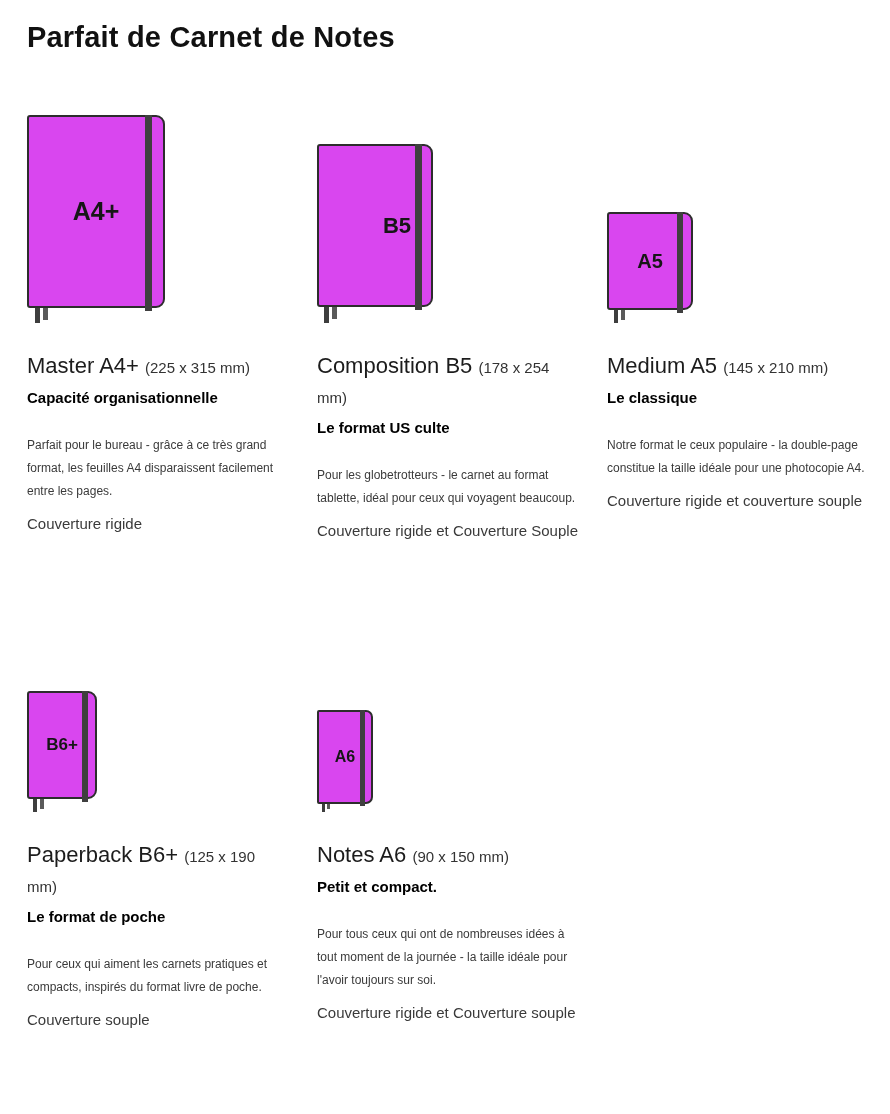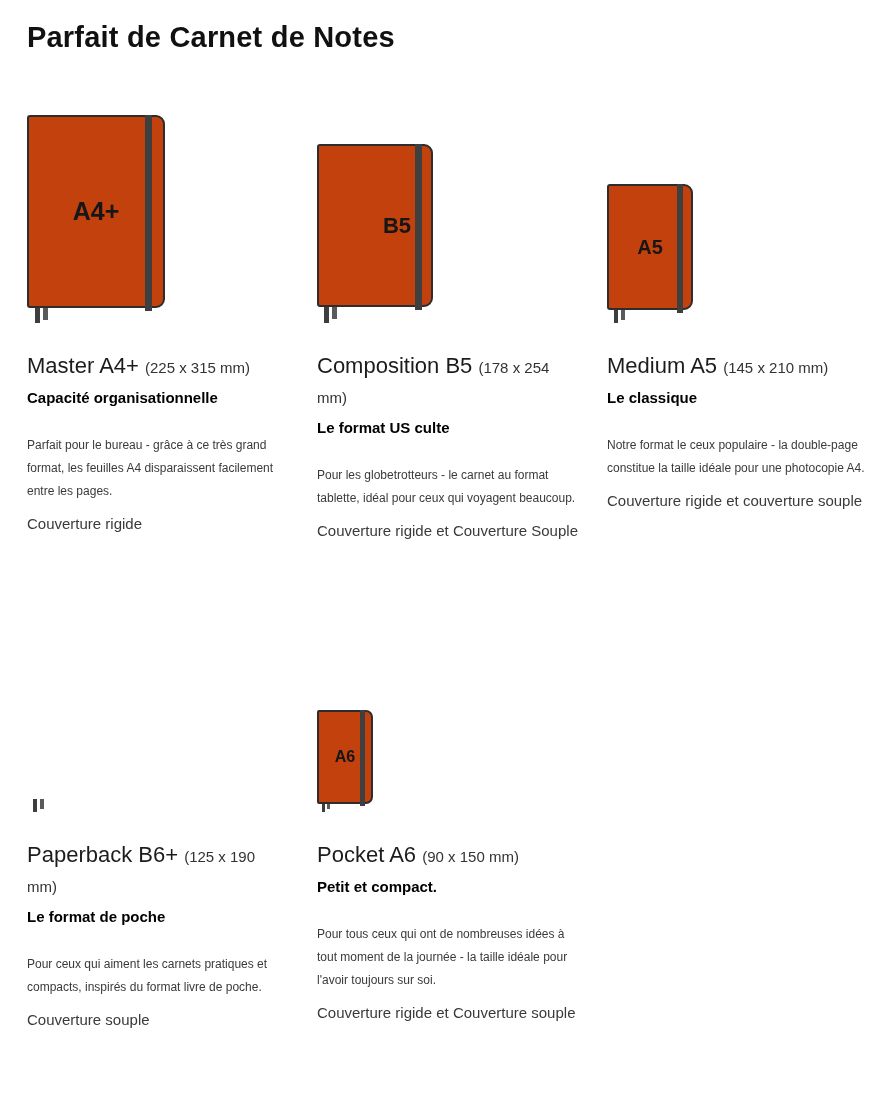--- a/index.html
+++ b/index.html
@@ -32,21 +32,21 @@
     display: flex;
     align-items: flex-end;
     margin-bottom: 29px;
   }
   .row1 .fig { height: 223px; }
   .row2 .fig { height: 145px; }
 
   
   .nb {
     position: relative;
-    background: #c2410c;
+    background: #d946ef;
     border: 2px solid #2d2d2d;
     border-radius: 3px 9px 9px 3px;
   }
   .band {
     position: absolute;
     top: -2px;
     bottom: -5px;
     background: #3f3f3f;
   }
   .nb-label {
@@ -69,21 +69,21 @@
   .c0 .rb1 { width: 5px; height: 15px; }
   .c0 .rb2 { width: 5px; height: 12px; }
 
   .c1 .nb { width: 116px; height: 163px; }
   .c1 .band { right: 9px; width: 7px; }
   .c1 .nb-label { font-size: 22px; margin-left: 44px; }
   .c1 .ribbons { margin-left: 7px; }
   .c1 .rb1 { width: 5px; height: 16px; }
   .c1 .rb2 { width: 5px; height: 12px; }
 
-  .c2 .nb { width: 86px; height: 126px; }
+  .c2 .nb { width: 86px; height: 98px; }
   .c2 .band { right: 8px; width: 6px; }
   .c2 .nb-label { font-size: 20px; }
   .c2 .ribbons { margin-left: 7px; }
   .c2 .rb1 { width: 4px; height: 13px; }
   .c2 .rb2 { width: 4px; height: 10px; }
 
   .c3 .nb { width: 70px; height: 108px; }
   .c3 .band { right: 7px; width: 6px; }
   .c3 .nb-label { font-size: 17px; }
   .c3 .ribbons { margin-left: 6px; }
@@ -192,20 +192,24 @@
       <p class="card-covers">Couverture rigide et couverture souple</p>
     </div>
 
   </div>
 
   <div class="grid row2">
 
     <div class="card c3">
       <div class="fig">
         <div>
+          <div class="nb">
+            <span class="nb-label">B6+</span>
+            <span class="band"></span>
+          </div>
           <div class="ribbons">
             <span class="rb1"></span>
             <span class="rb2"></span>
           </div>
         </div>
       </div>
       <h2 class="card-name"><span>Paperback B6+</span> <span class="card-size">(125 x 190 mm)</span></h2>
       <p class="card-tagline">Le format de poche</p>
       <p class="card-desc">Pour ceux qui aiment les carnets pratiques et compacts, inspirés du format livre de poche.</p>
       <p class="card-covers">Couverture souple</p>
@@ -217,21 +221,21 @@
           <div class="nb">
             <span class="nb-label">A6</span>
             <span class="band"></span>
           </div>
           <div class="ribbons">
             <span class="rb1"></span>
             <span class="rb2"></span>
           </div>
         </div>
       </div>
-      <h2 class="card-name"><span>Pocket A6</span> <span class="card-size">(90 x 150 mm)</span></h2>
+      <h2 class="card-name"><span>Notes A6</span> <span class="card-size">(90 x 150 mm)</span></h2>
       <p class="card-tagline">Petit et compact.</p>
       <p class="card-desc">Pour tous ceux qui ont de nombreuses idées à tout moment de la journée - la taille idéale pour l'avoir toujours sur soi.</p>
       <p class="card-covers">Couverture rigide et Couverture souple</p>
     </div>
 
     <div></div>
 
   </div>
 
 </div>

